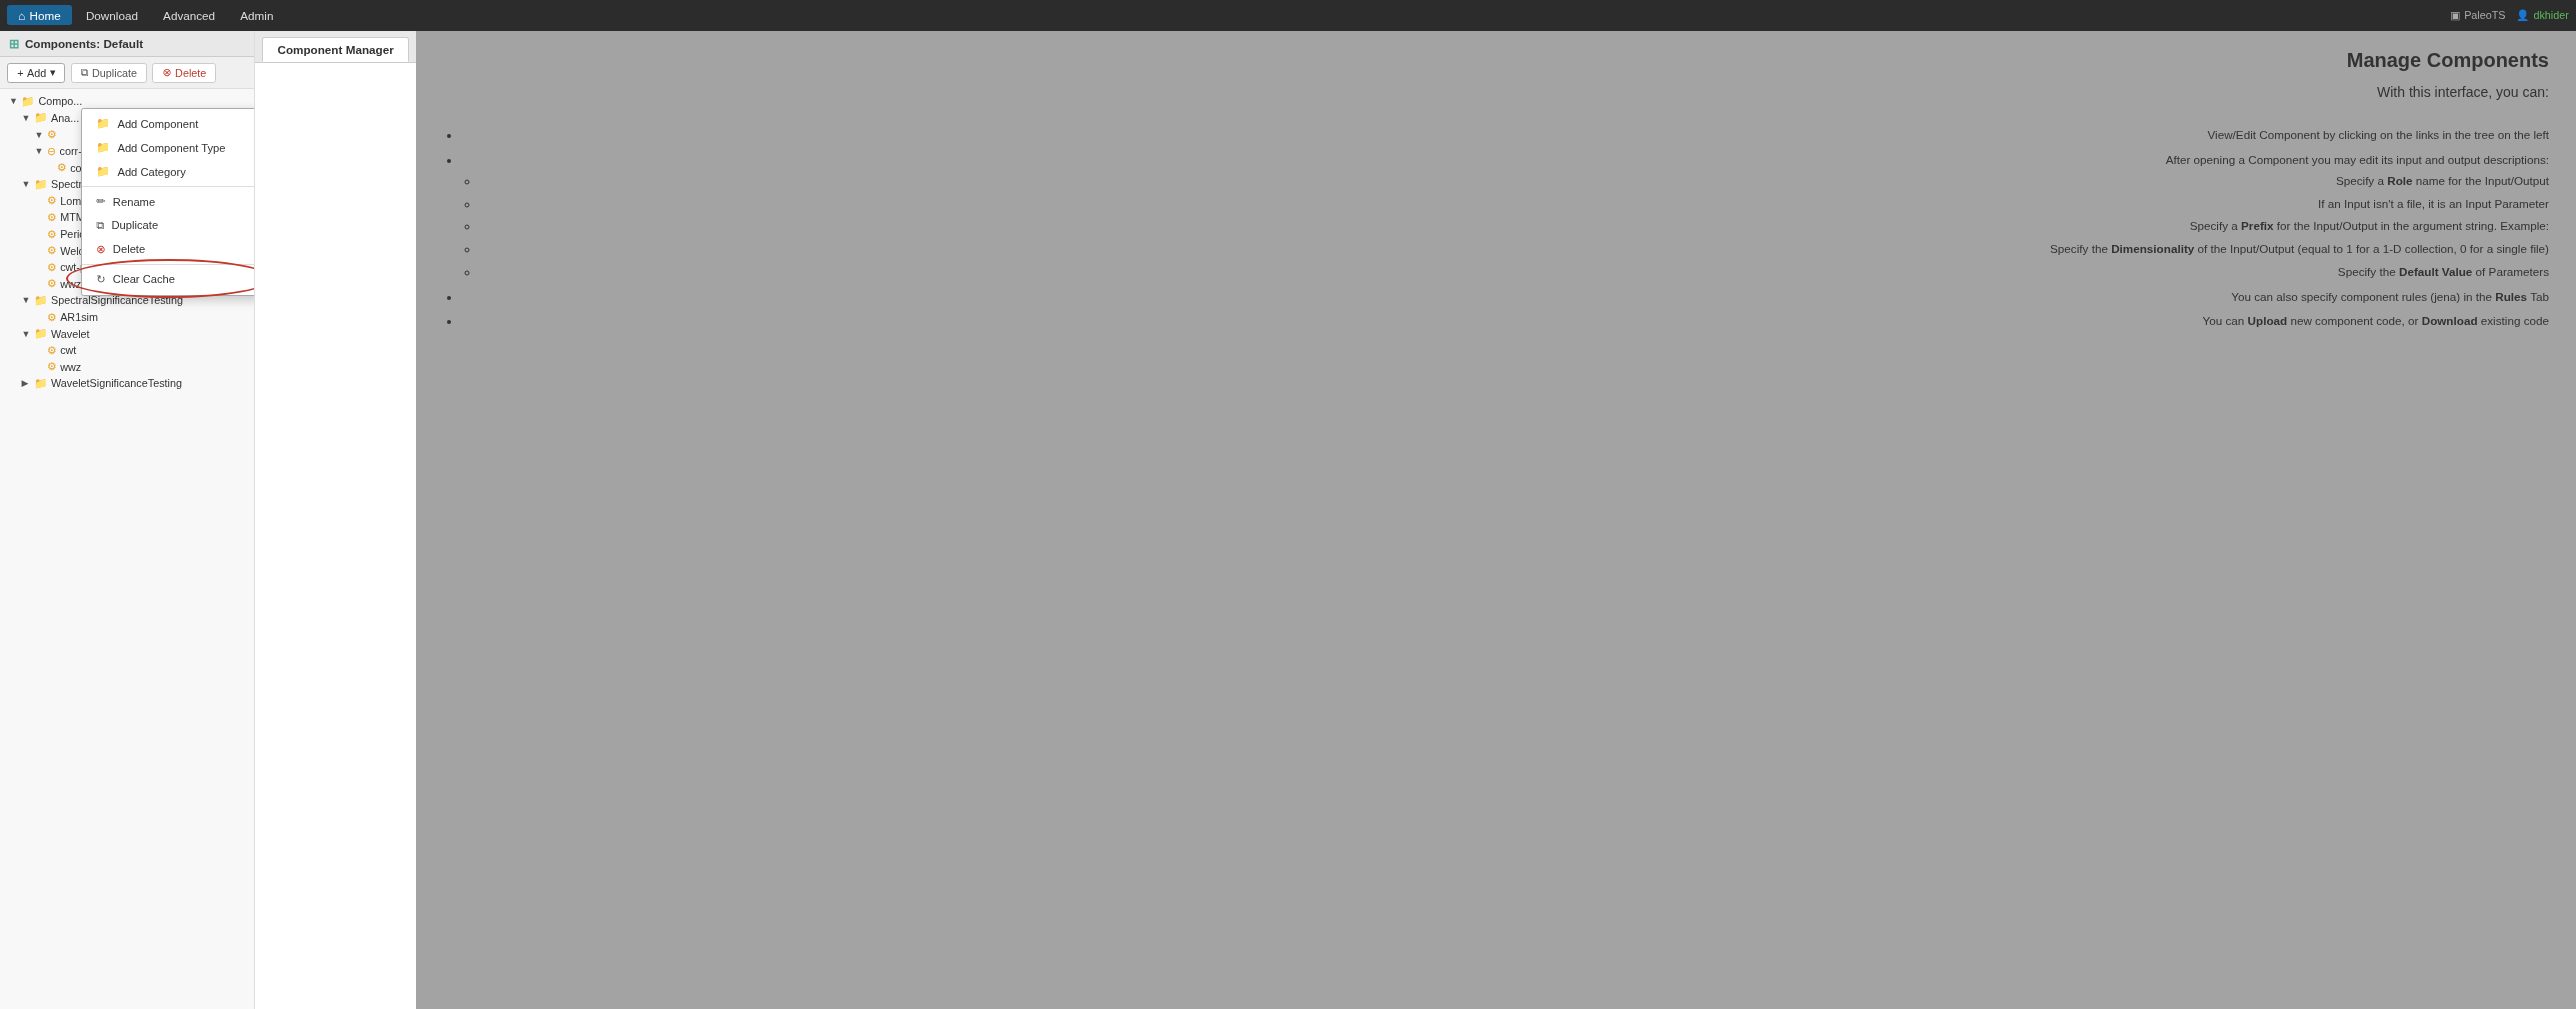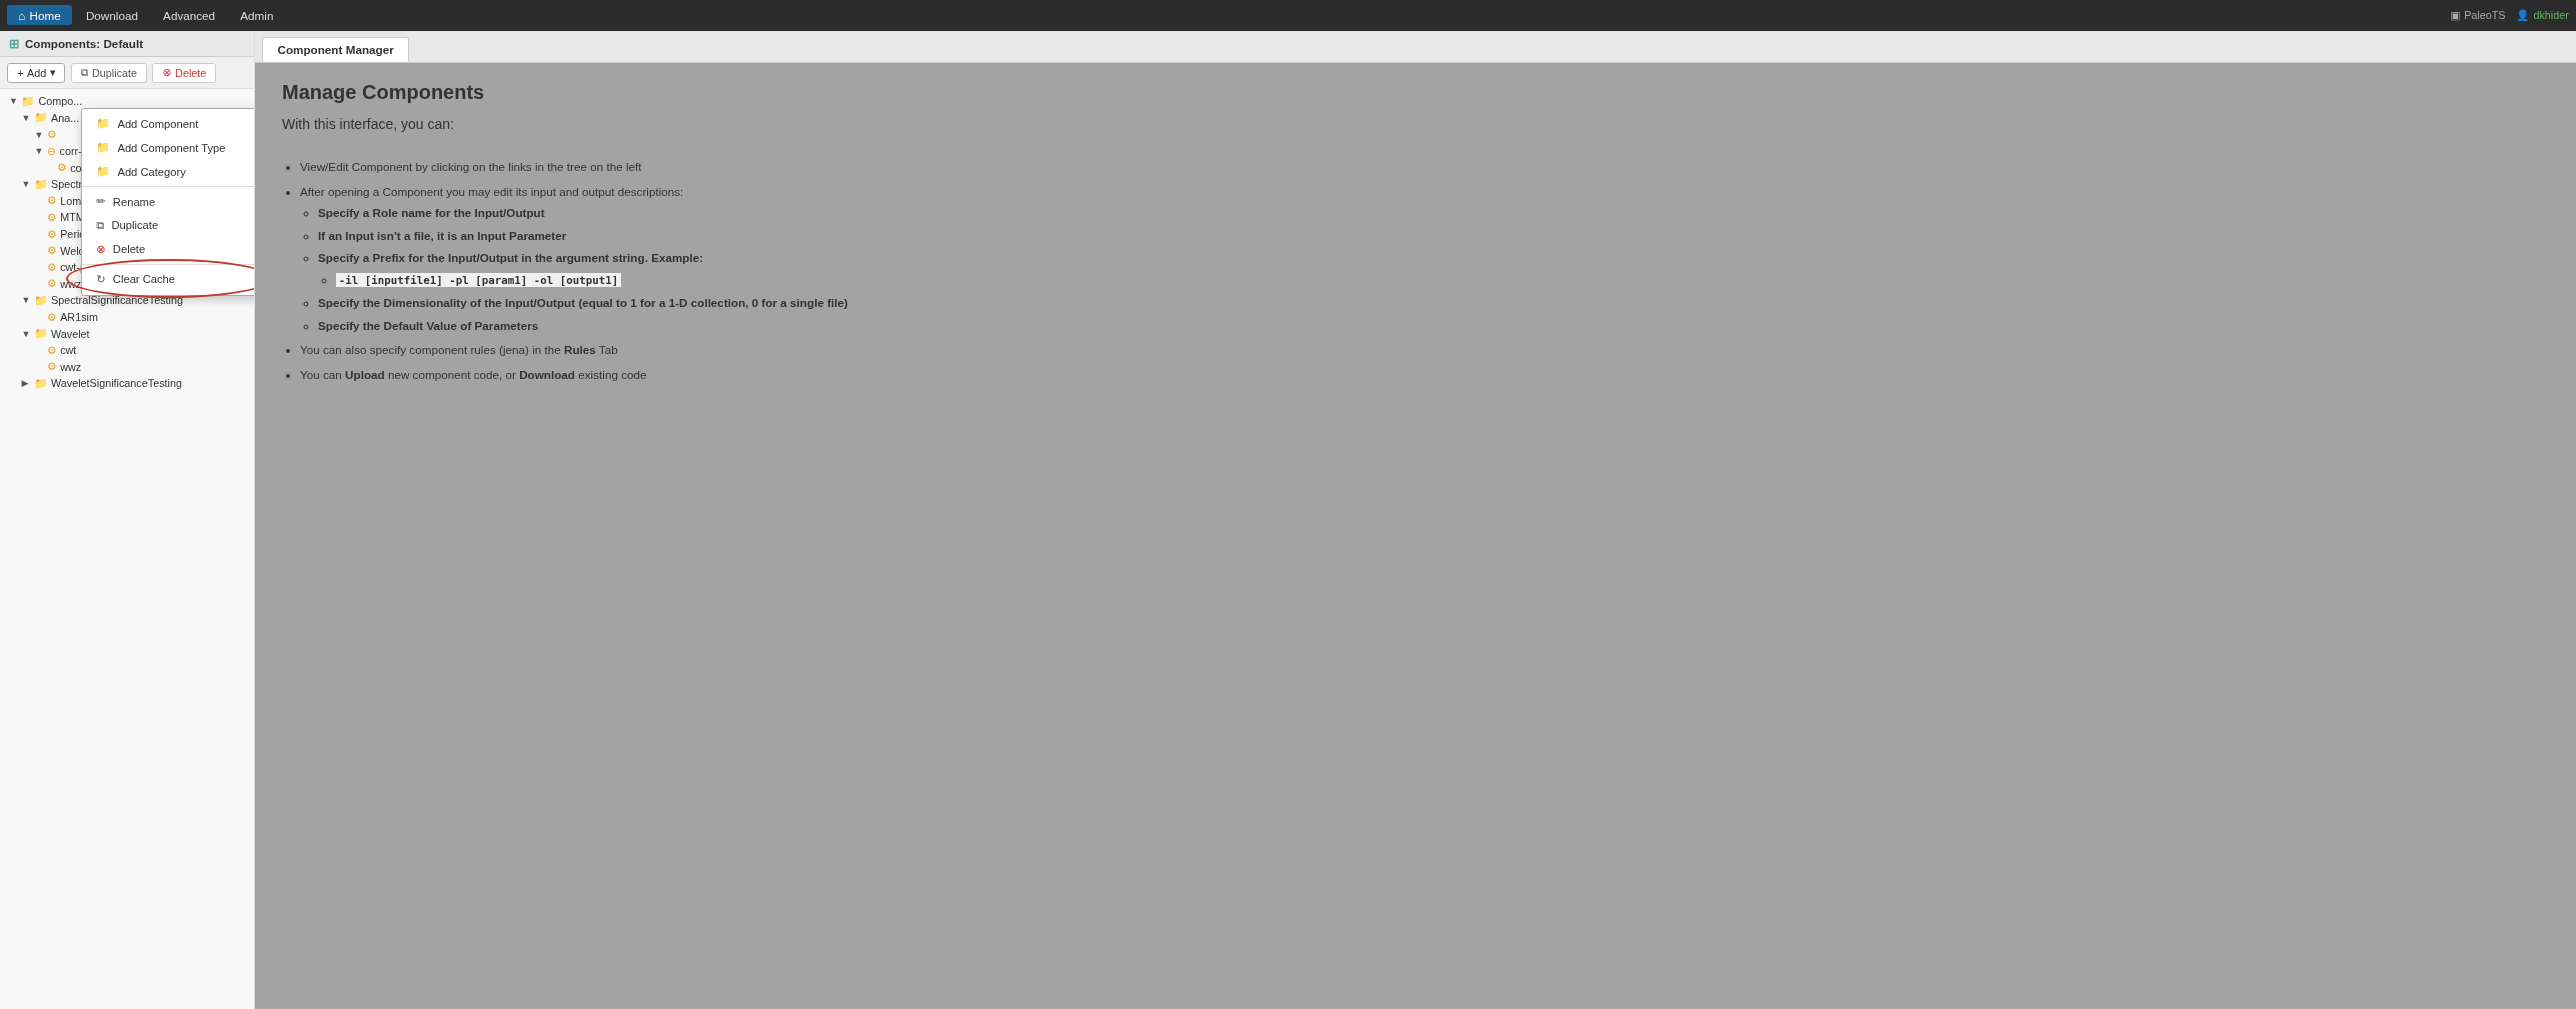--- a/index.html
+++ b/index.html
@@ -177,22 +177,23 @@
       border-radius: 50%;
       pointer-events: none;
       z-index: 200;
     }
 
     
     .main-content {
       flex: 1;
       background: #fff;
       display: flex;
-      flex-direction: column;
+      flex-direction: row;
       overflow: hidden;
+      text-align: right;
     }
     .tab-bar {
       background: #e8e8e8;
       border-bottom: 0.9px solid #ccc;
       display: flex;
       align-items: flex-end;
       padding: 0 7.2px;
       height: 32px;
     }
     .tab {
@@ -236,21 +237,20 @@
       line-height: 1.8;
       padding-left: 18px;
       margin-top: 24px;
     }
     .content-list li {
       margin-bottom: 3.6px;
     }
     .content-list ul {
       padding-left: 18px;
       list-style-type: circle;
-      font-weight: bold;
     }
     .content-list ul li {
       margin-bottom: 1.8px;
     }
     .mono {
       font-family: monospace;
       font-size: 10.8px;
       background: #f0f0f0;
       padding: 0.9px 2.7px;
     }
@@ -494,25 +494,20 @@
           <span>After opening a Component you may edit its input and output descriptions:</span>
           <ul>
             <li>
               <span>Specify a </span><strong>Role</strong><span> name for the Input/Output</span>
             </li>
             <li>
               <span>If an Input isn't a file, it is an Input Parameter</span>
             </li>
             <li>
               <span>Specify a </span><strong>Prefix</strong><span> for the Input/Output in the argument string. Example:</span>
-              <ul>
-                <li>
-                  <span class="mono">-il [inputfile1] -pl [param1] -ol [output1]</span>
-                </li>
-              </ul>
             </li>
             <li>
               <span>Specify the </span><strong>Dimensionality</strong><span> of the Input/Output (equal to 1 for a 1-D collection, 0 for a single file)</span>
             </li>
             <li>
               <span>Specify the </span><strong>Default Value</strong><span> of Parameters</span>
             </li>
           </ul>
         </li>
         <li>

